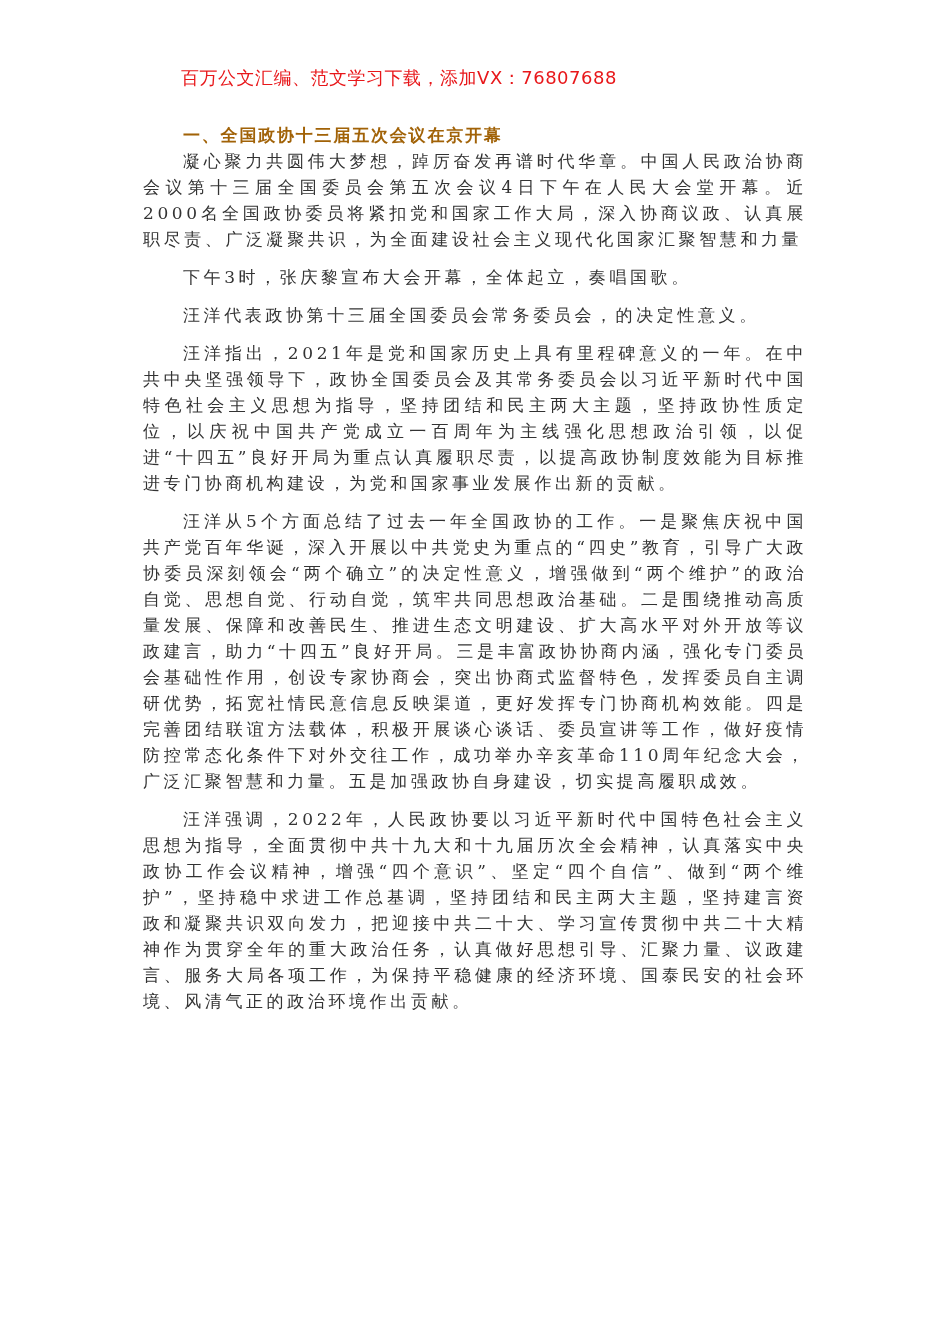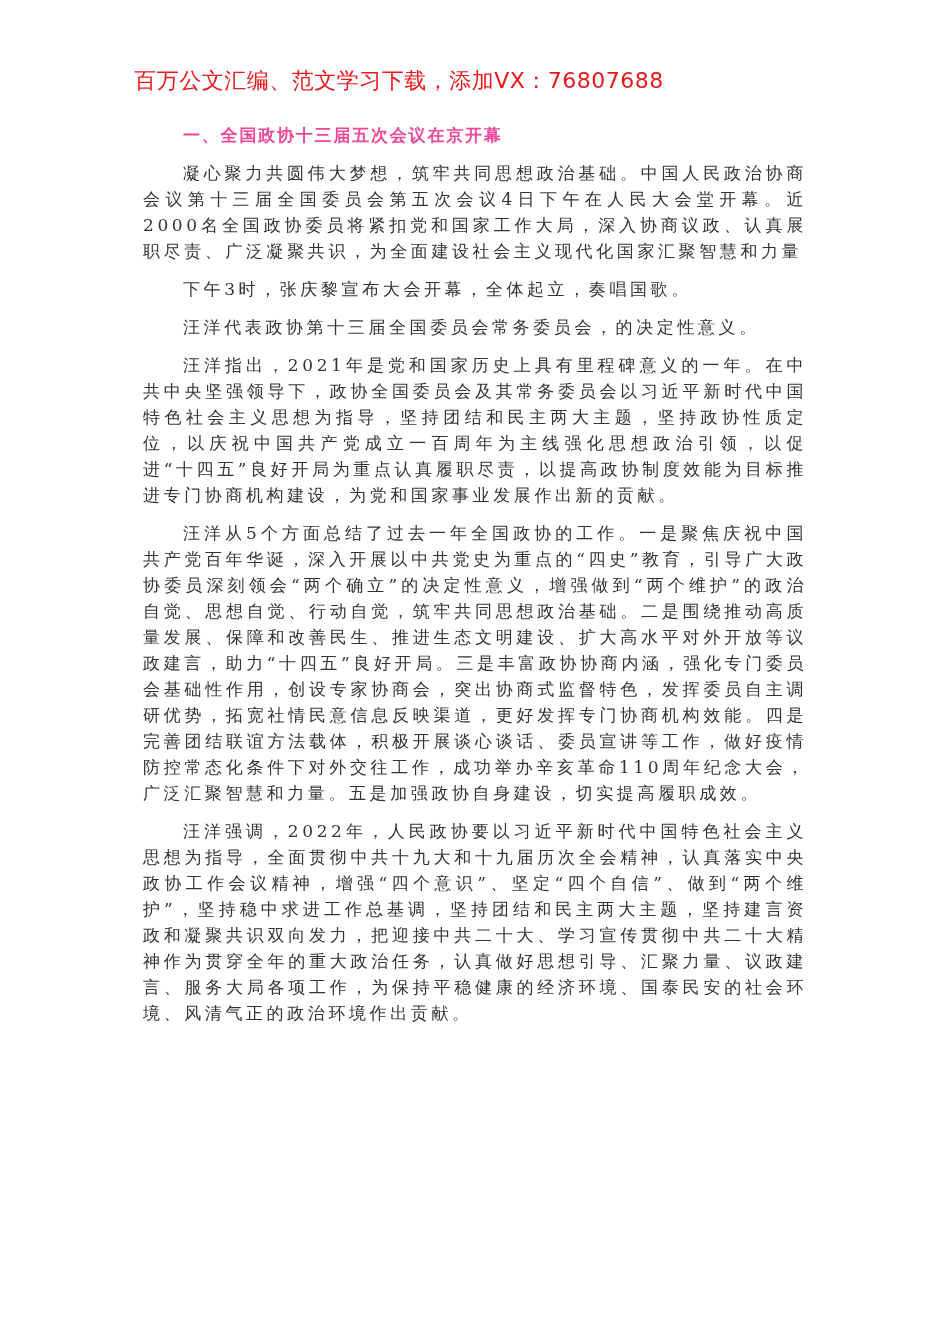--- a/index.html
+++ b/index.html
@@ -1,38 +1,38 @@
 <!DOCTYPE html>
 <html><head>
 <meta charset="utf-8">
 <style>
   html, body { margin: 0; padding: 0; background: #ffffff; }
   body { width: 950px; height: 1344px; position: relative; overflow: hidden; }
   .banner {
     position: absolute; top: 66px; left: 0; width: 798px; text-align: center;
-    color: #e8171a; font-family: "DejaVu Sans", sans-serif; font-size: 22px; letter-spacing: 0.5px;
+    color: #e8171a; font-family: "DejaVu Sans", sans-serif; font-size: 18px; letter-spacing: 0.5px;
   }
   .doc {
     position: absolute; left: 143px; top: 122px; width: 664px;
     font-family: "DejaVu Serif", serif; color: #333333;
     font-size: 17px; line-height: 26px; letter-spacing: 3.6px;
     text-align: justify;
   }
   .heading {
-    font-family: "DejaVu Sans", sans-serif; font-weight: bold; color: #ec4899;
-    font-size: 17px; letter-spacing: 1.8px; margin: 0 0 12px 0; padding-left: 40px;
+    font-family: "DejaVu Sans", sans-serif; font-weight: bold; color: #a16207;
+    font-size: 17px; letter-spacing: 1.8px; margin: 0 0 0 0; padding-left: 40px;
   }
   .para { margin: 0 0 12px 0; text-indent: 40px; }
 </style>
 </head>
 <body>
 
 <div class="banner">百万公文汇编、范文学习下载，添加VX：76807688</div>
 
 <div class="doc">
   <div class="heading">一、全国政协十三届五次会议在京开幕</div>
-  <p class="para">凝心聚力共圆伟大梦想，筑牢共同思想政治基础。中国人民政治协商会议第十三届全国委员会第五次会议4日下午在人民大会堂开幕。近2000名全国政协委员将紧扣党和国家工作大局，深入协商议政、认真展职尽责、广泛凝聚共识，为全面建设社会主义现代化国家汇聚智慧和力量</p>
+  <p class="para">凝心聚力共圆伟大梦想，踔厉奋发再谱时代华章。中国人民政治协商会议第十三届全国委员会第五次会议4日下午在人民大会堂开幕。近2000名全国政协委员将紧扣党和国家工作大局，深入协商议政、认真展职尽责、广泛凝聚共识，为全面建设社会主义现代化国家汇聚智慧和力量</p>
   <p class="para">下午3时，张庆黎宣布大会开幕，全体起立，奏唱国歌。</p>
   <p class="para">汪洋代表政协第十三届全国委员会常务委员会，的决定性意义。</p>
   <p class="para">汪洋指出，2021年是党和国家历史上具有里程碑意义的一年。在中共中央坚强领导下，政协全国委员会及其常务委员会以习近平新时代中国特色社会主义思想为指导，坚持团结和民主两大主题，坚持政协性质定位，以庆祝中国共产党成立一百周年为主线强化思想政治引领，以促进“十四五”良好开局为重点认真履职尽责，以提高政协制度效能为目标推进专门协商机构建设，为党和国家事业发展作出新的贡献。</p>
   <p class="para">汪洋从5个方面总结了过去一年全国政协的工作。一是聚焦庆祝中国共产党百年华诞，深入开展以中共党史为重点的“四史”教育，引导广大政协委员深刻领会“两个确立”的决定性意义，增强做到“两个维护”的政治自觉、思想自觉、行动自觉，筑牢共同思想政治基础。二是围绕推动高质量发展、保障和改善民生、推进生态文明建设、扩大高水平对外开放等议政建言，助力“十四五”良好开局。三是丰富政协协商内涵，强化专门委员会基础性作用，创设专家协商会，突出协商式监督特色，发挥委员自主调研优势，拓宽社情民意信息反映渠道，更好发挥专门协商机构效能。四是完善团结联谊方法载体，积极开展谈心谈话、委员宣讲等工作，做好疫情防控常态化条件下对外交往工作，成功举办辛亥革命110周年纪念大会，广泛汇聚智慧和力量。五是加强政协自身建设，切实提高履职成效。</p>
   <p class="para">汪洋强调，2022年，人民政协要以习近平新时代中国特色社会主义思想为指导，全面贯彻中共十九大和十九届历次全会精神，认真落实中央政协工作会议精神，增强“四个意识”、坚定“四个自信”、做到“两个维护”，坚持稳中求进工作总基调，坚持团结和民主两大主题，坚持建言资政和凝聚共识双向发力，把迎接中共二十大、学习宣传贯彻中共二十大精神作为贯穿全年的重大政治任务，认真做好思想引导、汇聚力量、议政建言、服务大局各项工作，为保持平稳健康的经济环境、国泰民安的社会环境、风清气正的政治环境作出贡献。</p>
 </div>
 
 </body></html>

